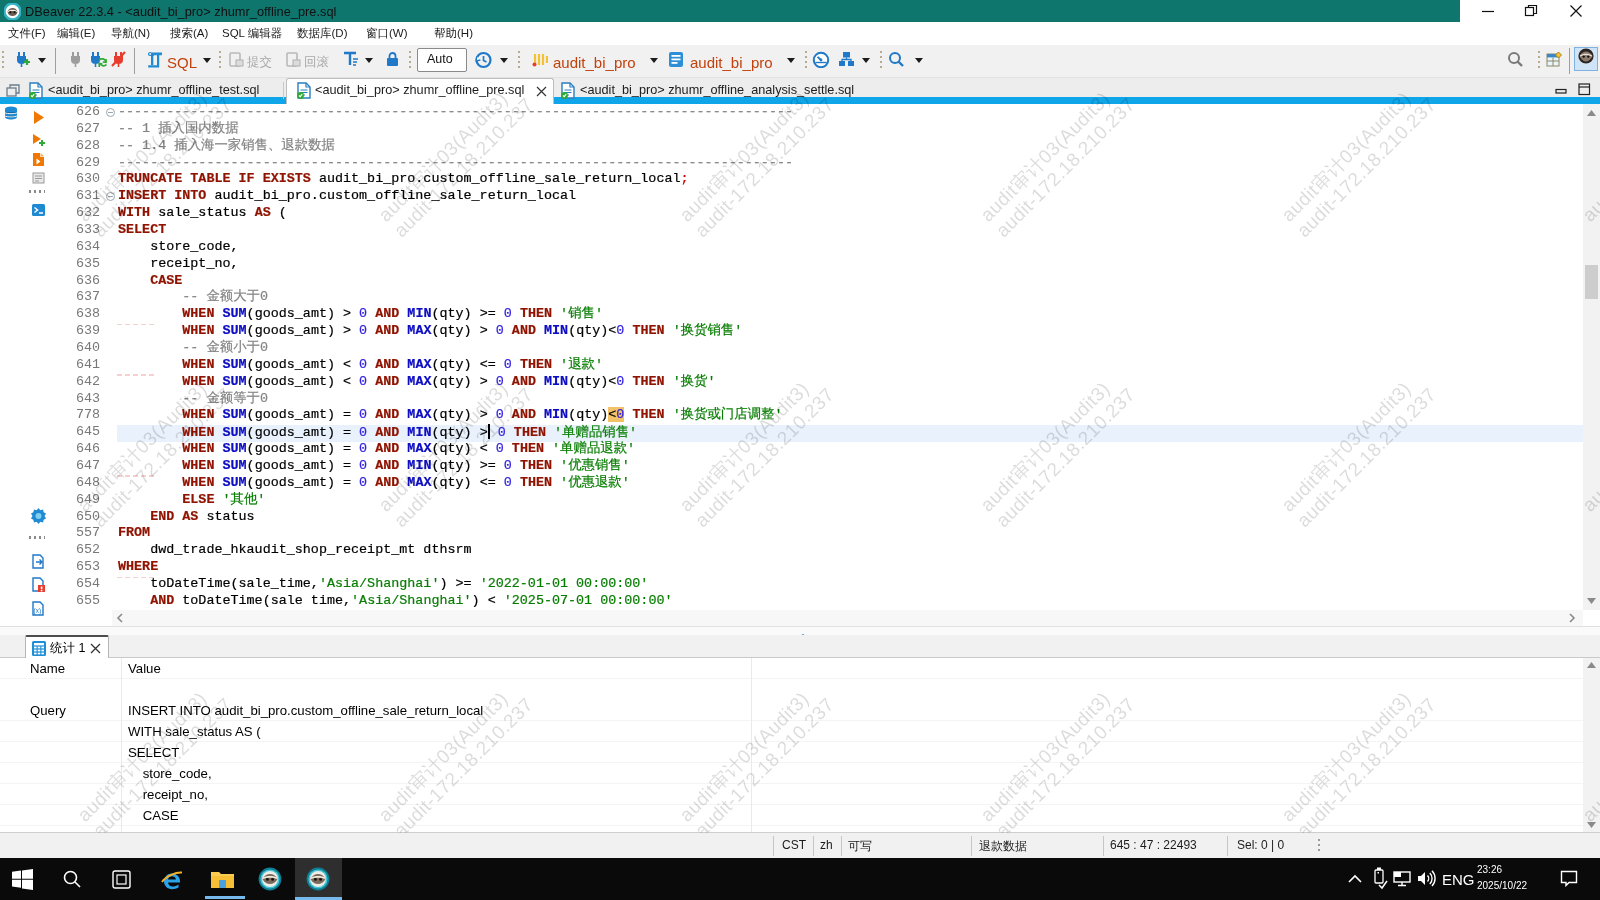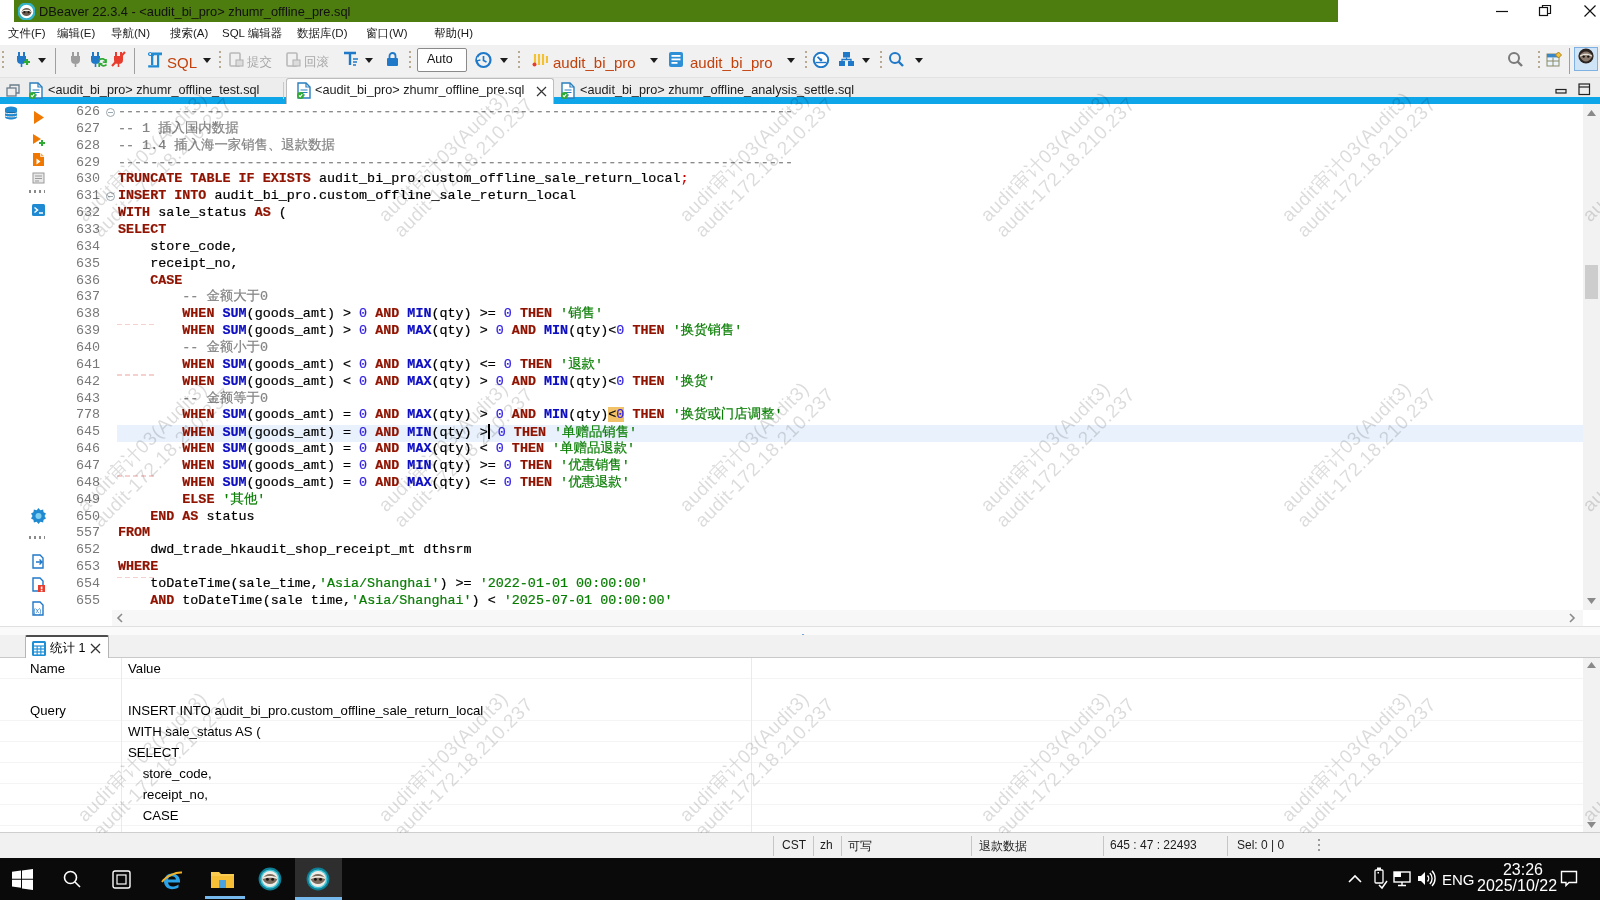--- a/index.html
+++ b/index.html
@@ -1,18 +1,18 @@
 <!DOCTYPE html>
 <html><head><meta charset="utf-8">
 <style>
 *{margin:0;padding:0;box-sizing:border-box}
 html,body{width:1600px;height:900px;overflow:hidden;font-family:"Liberation Sans",sans-serif;background:#fff}
 .abs{position:absolute}
 
-#titlebar{position:absolute;left:14px;top:0;width:1324px;height:22px;background:#4d7c0f}
+#titlebar{position:absolute;left:0;top:0;width:1460px;height:22px;background:#0f766e}
 #title-txt{position:absolute;left:25px;top:4px;font-size:12.8px;color:#111;white-space:pre}
 .wbtn{position:absolute;top:0;width:14px;height:14px}
 
 #menubar{position:absolute;left:0;top:22px;width:1600px;height:23px;background:#fff}
 .mi{position:absolute;top:4px;font-size:11.5px;color:#1a1a1a;white-space:pre}
 
 #toolbar{position:absolute;left:0;top:45px;width:1600px;height:33px;background:#f1f1f1;border-bottom:1px solid #e2e2e2}
 .tbi{position:absolute;top:6px}
 .tsep{position:absolute;top:3px;width:1px;height:26px;background:#9f9f9f}
 .tdots{position:absolute;top:6px;width:2px;height:20px;background-image:repeating-linear-gradient(#b9a990 0 2px,transparent 2px 5px)}
@@ -505,21 +505,21 @@
 <svg class="abs" style="left:1393px;top:871px" width="18" height="16" viewBox="0 0 18 16">
     <rect x="1" y="1" width="16" height="10" fill="none" stroke="#fff" stroke-width="1.4"></rect>
     <path d="M9 11 V14 M5 14.5 H13" stroke="#fff" stroke-width="1.4"></path>
     <rect x="1" y="1" width="7" height="5" fill="#fff"></rect>
   </svg>
 <svg class="abs" style="left:1417px;top:870px" width="19" height="17" viewBox="0 0 19 17">
     <path d="M1 6 H4 L8 2 V15 L4 11 H1 Z" fill="#fff"></path>
     <path d="M10.5 5.5 A4.4 4.4 0 0 1 10.5 11.5 M12.8 3 A7.8 7.8 0 0 1 12.8 14 M15 0.8 A11 11 0 0 1 15 16" fill="none" stroke="#fff" stroke-width="1.4"></path>
   </svg>
 <div class="abs" style="left:1442px;top:871px;font-size:15px;color:#fff">ENG</div>
-<div class="abs" style="left:1477px;top:862px;width:66px;text-align:right;font-size:16px;color:#fff;line-height:16px">23:26<br>2025/10/22</div>
+<div class="abs" style="left:1477px;top:862px;width:66px;text-align:left;font-size:10px;color:#fff;line-height:16px">23:26<br>2025/10/22</div>
 <svg class="abs" style="left:1560px;top:870px" width="18" height="17" viewBox="0 0 18 17">
     <path d="M1.5 1.5 H16.5 V12.5 H9 L6 15.5 V12.5 H1.5 Z" fill="none" stroke="#fff" stroke-width="1.4"></path>
   </svg>
 <div id="wm">
 <div class="wmi" style="left:155px;top:82px">audit审计03(Audit3)<br>audit-172.18.210.237</div>
 <div class="wmi" style="left:456px;top:82px">audit审计03(Audit3)<br>audit-172.18.210.237</div>
 <div class="wmi" style="left:757px;top:82px">audit审计03(Audit3)<br>audit-172.18.210.237</div>
 <div class="wmi" style="left:1058px;top:82px">audit审计03(Audit3)<br>audit-172.18.210.237</div>
 <div class="wmi" style="left:1359px;top:82px">audit审计03(Audit3)<br>audit-172.18.210.237</div>
 <div class="wmi" style="left:1660px;top:82px">audit审计03(Audit3)<br>audit-172.18.210.237</div>

